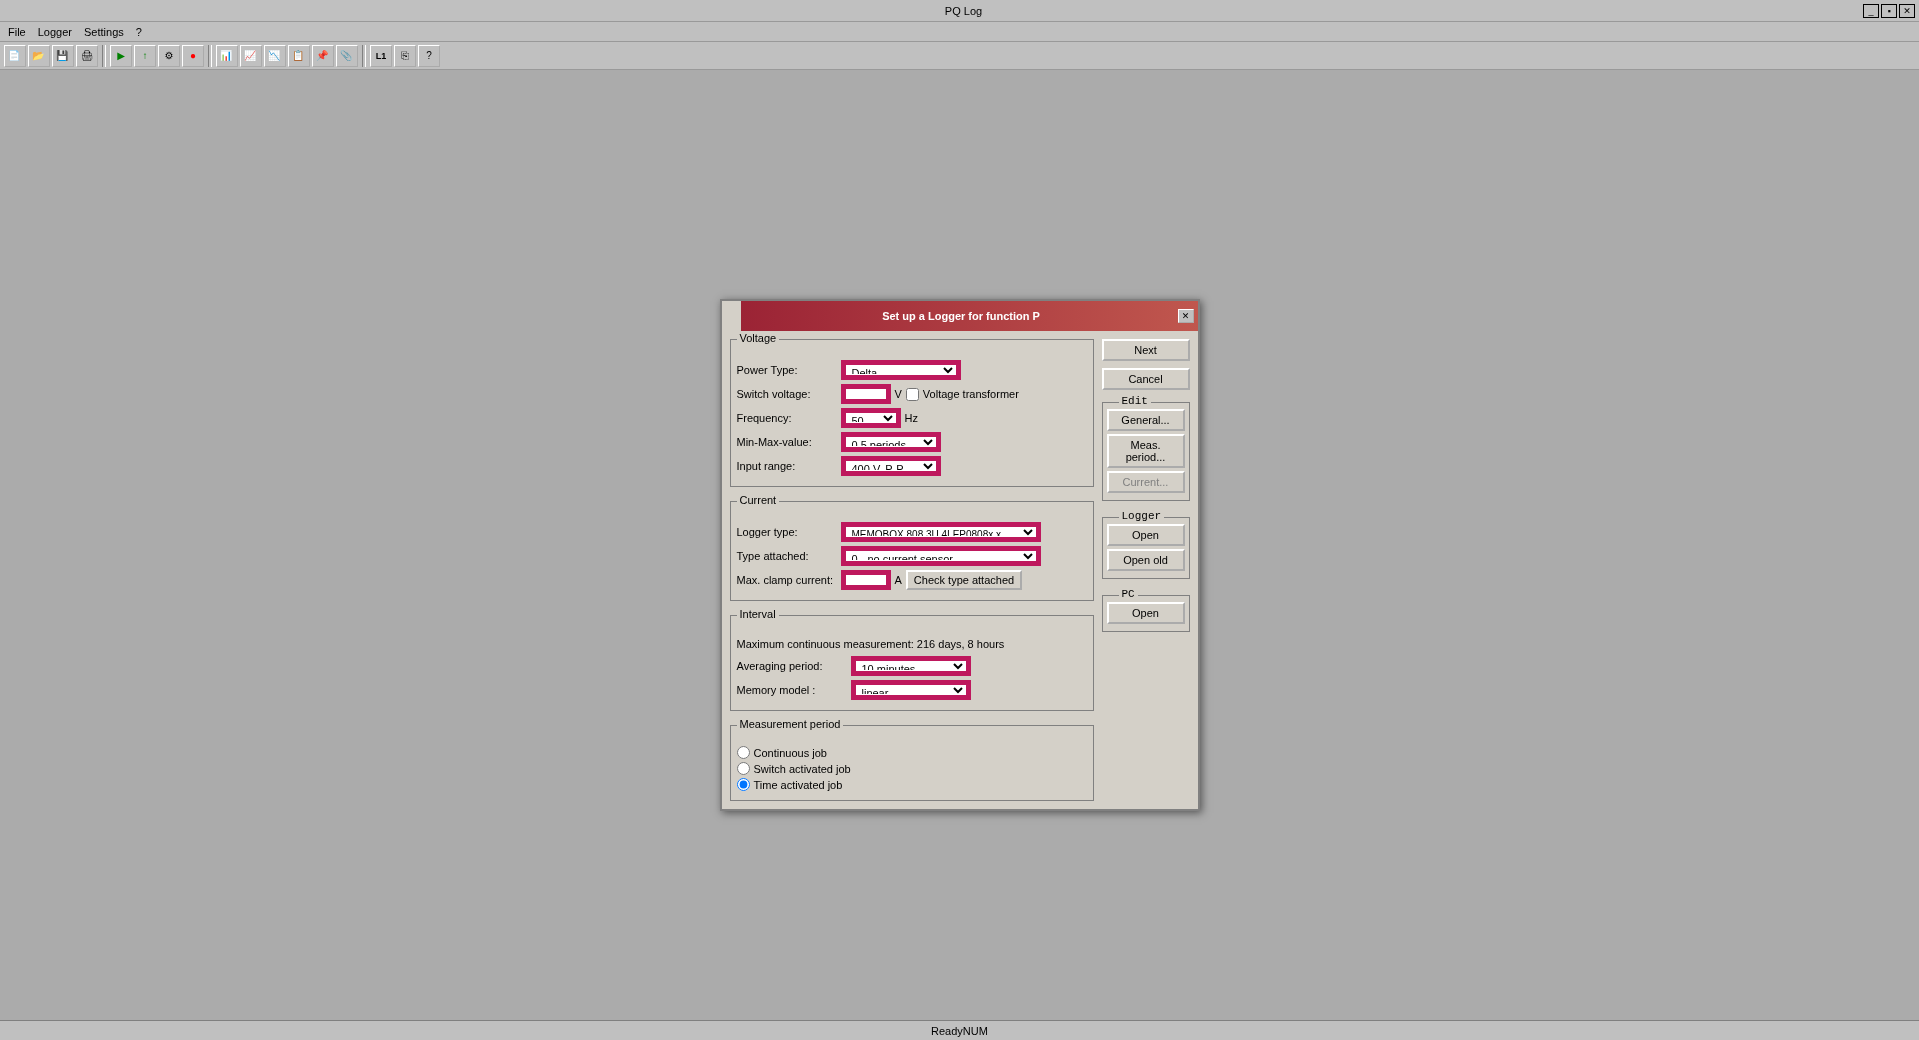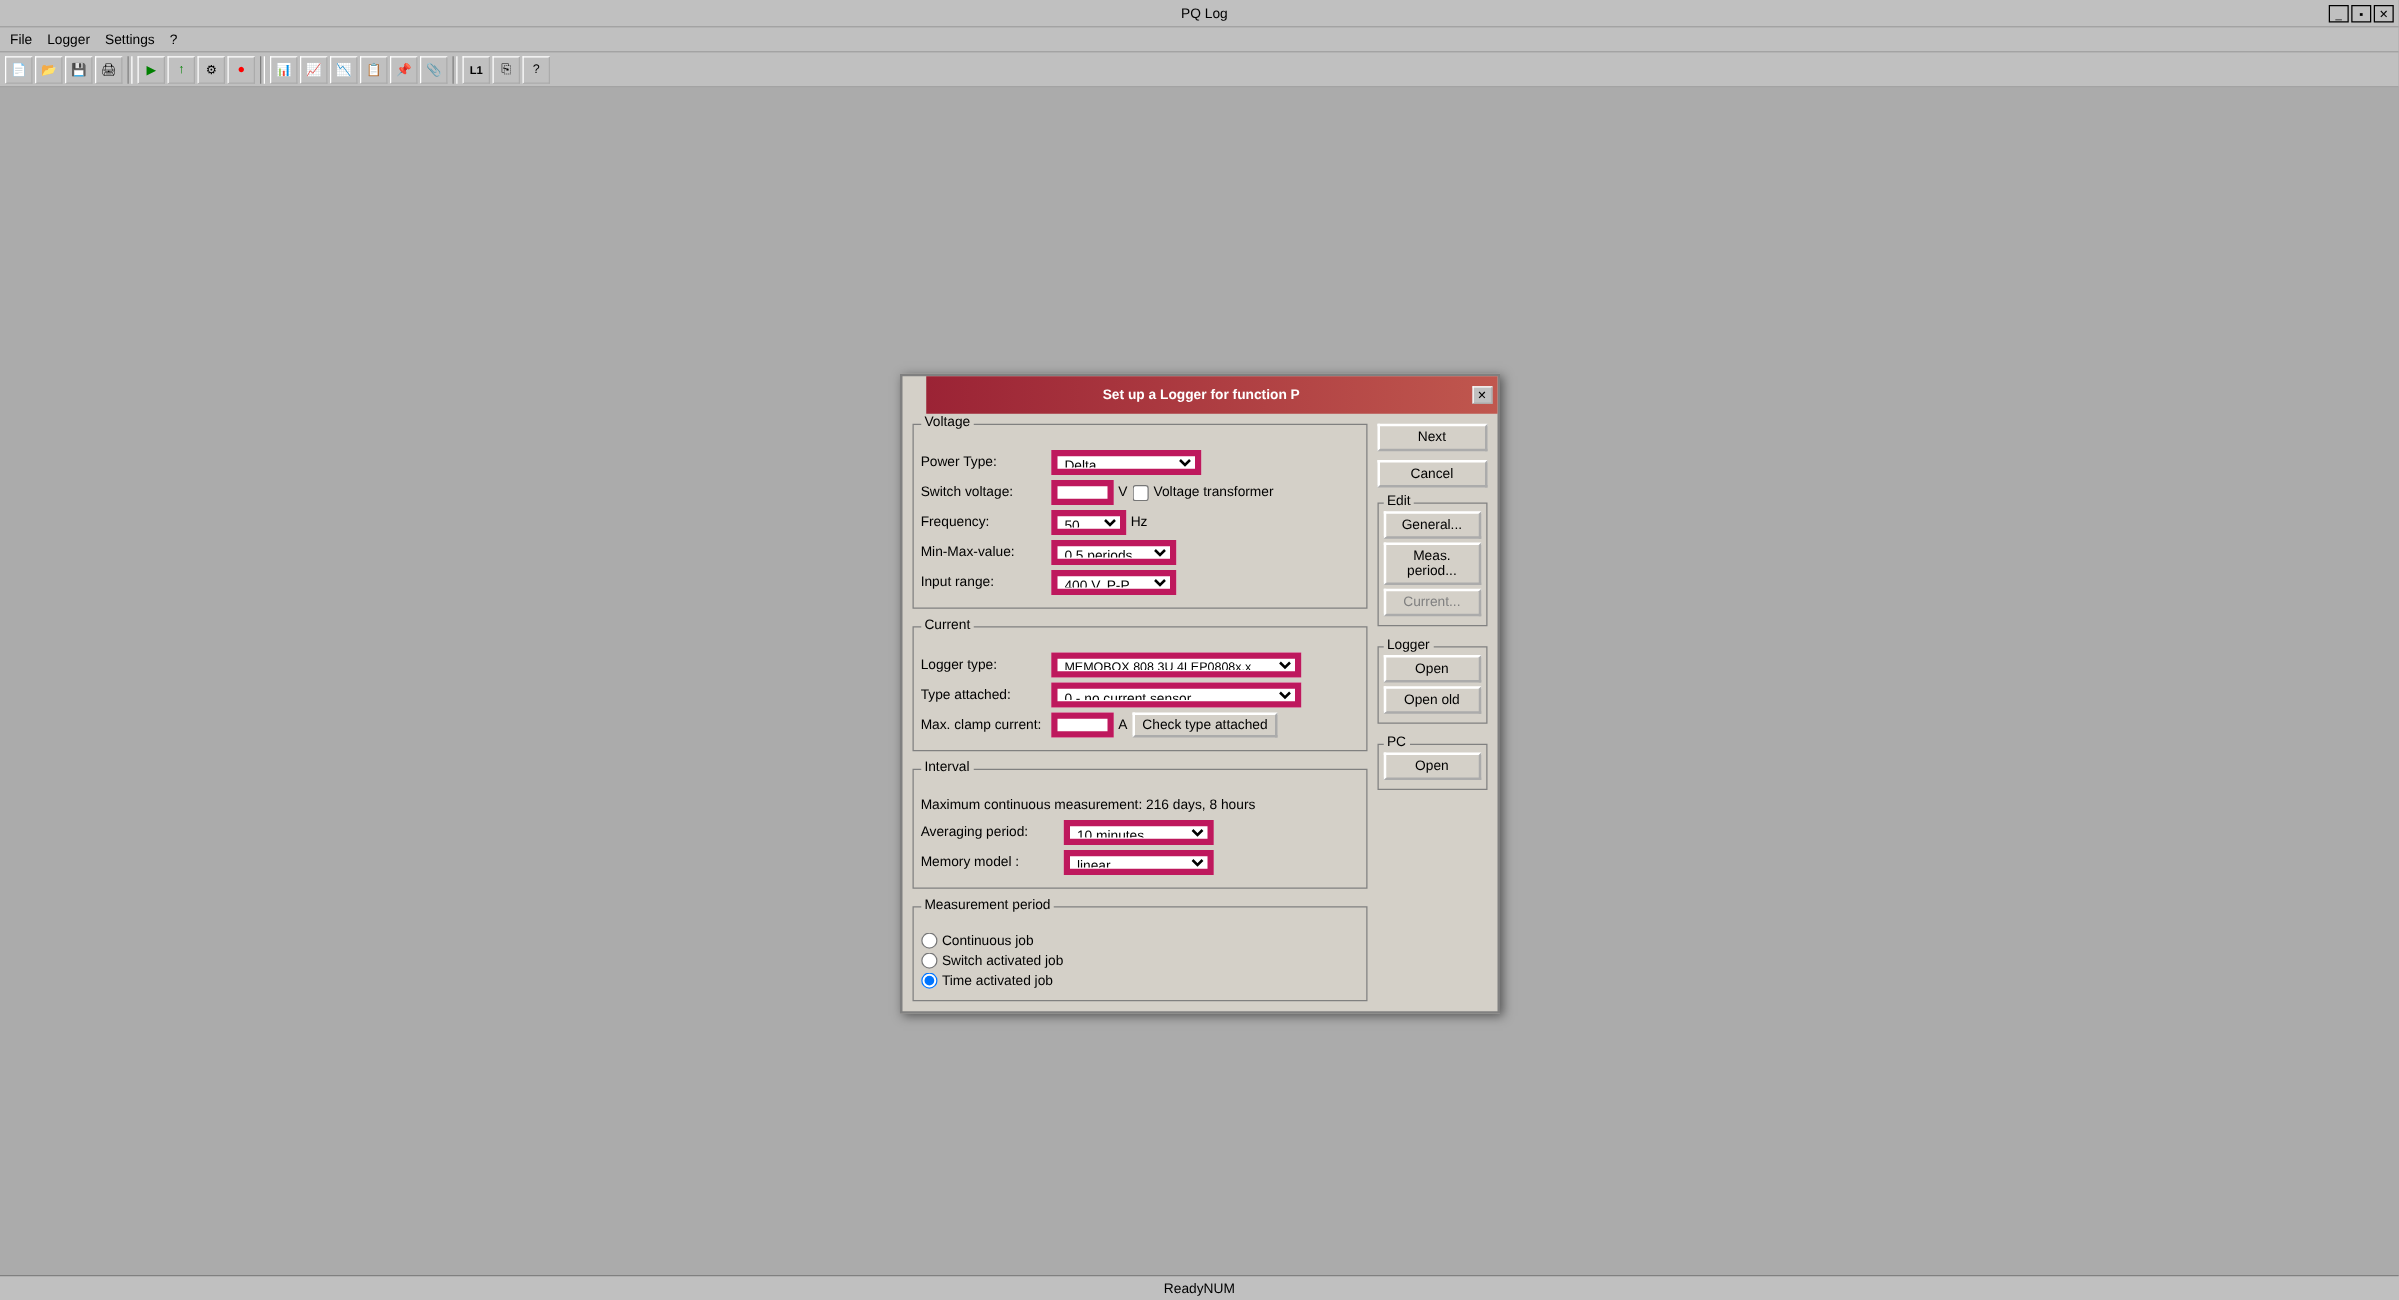--- a/index.html
+++ b/index.html
@@ -231,24 +231,25 @@
     
     .right-section {
       border: 1px solid #808080;
       padding: 6px 4px 4px 4px;
       position: relative;
       margin-bottom: 4px;
     }
     .right-section-legend {
       position: absolute;
       top: -8px;
-      left: 4px;
+      left: 16px;
       background: #d4d0c8;
       padding: 0 3px;
       font-size: 11px;
+      font-family: Liberation Mono, monospace;
     }
     .right-btn {
       background: #d4d0c8;
       border: 2px outset #fff;
       padding: 3px 6px;
       font-size: 11px;
       cursor: pointer;
       width: 100%;
       text-align: center;
       display: block;

